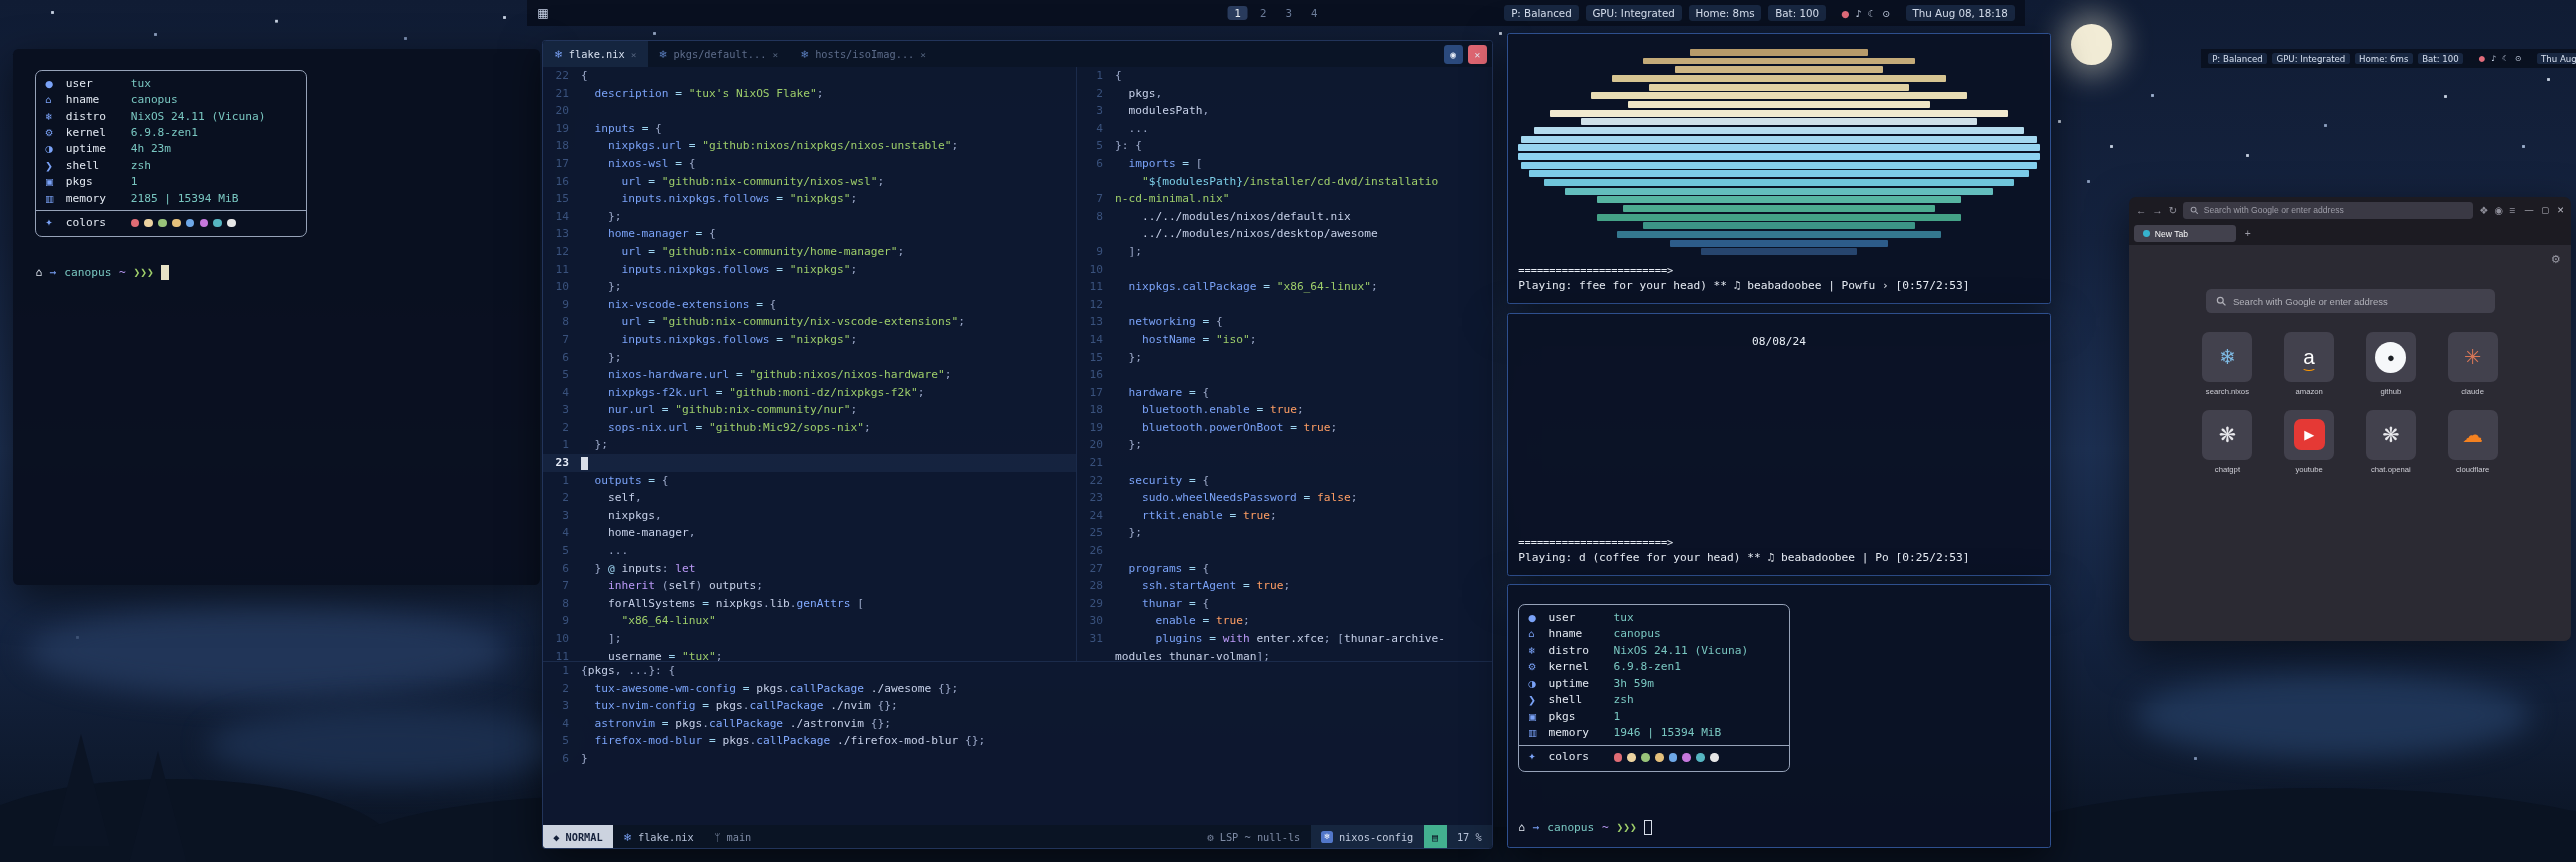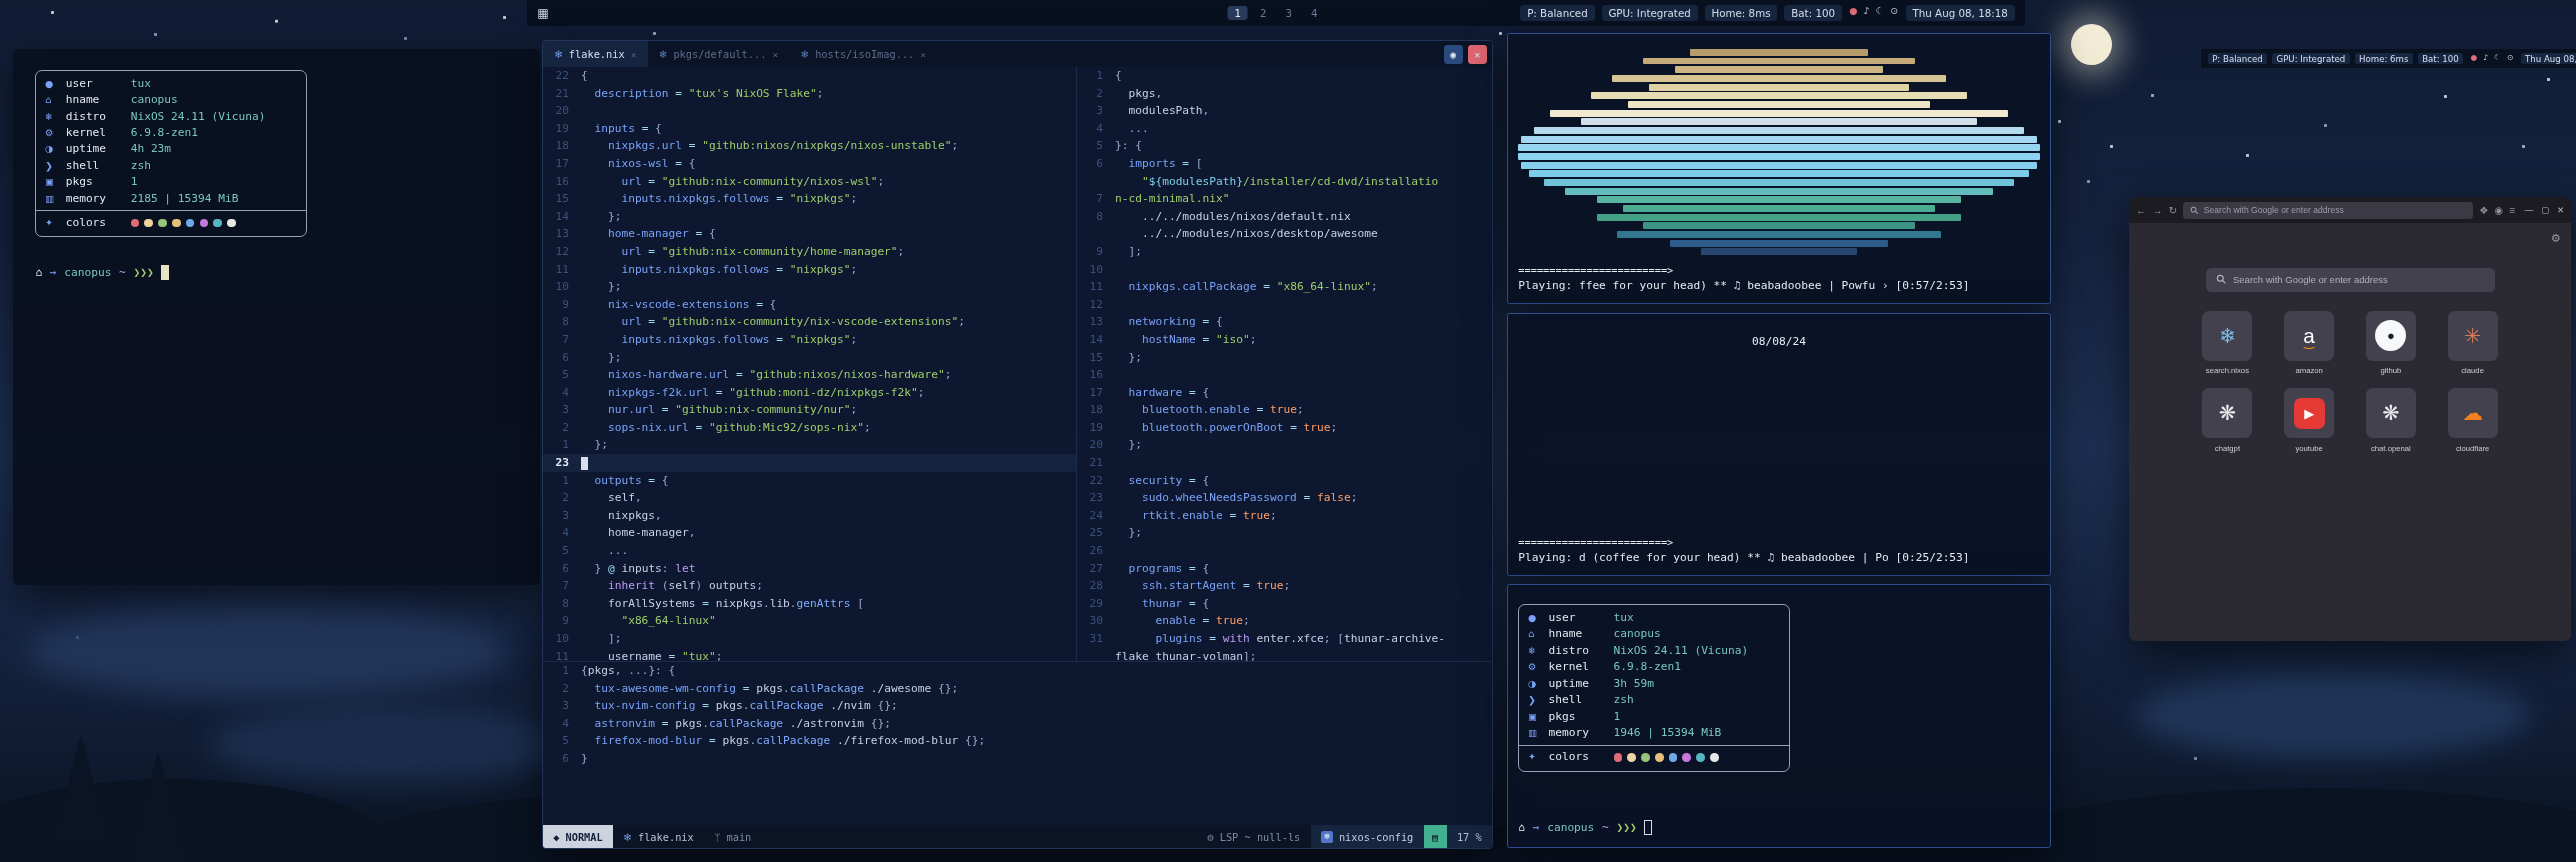--- a/index.html
+++ b/index.html
@@ -20,21 +20,21 @@
   .bump{position:absolute;background:#0a1322;border-radius:50%}
   .tree{position:absolute;width:0;height:0;border-left:29px solid transparent;border-right:29px solid transparent;border-bottom:112px solid #0b1424}
   
   .bar{position:absolute;background:rgba(9,16,30,.9);display:flex;align-items:center;color:#d7e0ef}
   #bar1{left:527px;top:0;width:1498px;height:26px;padding:0 10.3px;font-size:10.3px}
   #bar2{left:2201px;top:49px;width:375px;height:19px;padding:0 6.9px;font-size:8.6px}
   .launcher{color:#c9d4e8;font-size:12px;margin-right:8.6px}
   #ws{position:absolute;left:50%;top:0;height:100%;transform:translateX(-50%);display:flex;gap:5.2px;align-items:center}
   .ws{padding:0.9px 6.9px;border-radius:3.4px;color:#6e7e9c}
   .ws.on{background:#2a3c5e;color:#eef2f8}
-  .bar-right{margin-left:auto;display:flex;align-items:flex-start;gap:4px}
+  .bar-right{margin-left:auto;display:flex;align-items:center;gap:12px}
   .chip{background:#182741;border-radius:3.4px;padding:1.7px 6.9px;white-space:nowrap}
   #bar2 .chip{padding:0.9px 4.3px;border-radius:2.6px}
   .tray{display:flex;gap:6px;align-items:center;margin:0 3.4px}
   .tico{font-size:9.5px}
   #bar2 .tico{font-size:7.7px}
   
   .win{position:absolute;box-shadow:0 13.8px 40px rgba(0,0,0,.55)}
   
   #terminal{left:13px;top:49px;width:527px;height:536px;background:rgba(9,16,31,.96);border-radius:5.2px;
     color:#d8dee9;font-family:"DejaVu Sans Mono",monospace;font-size:11.2px;padding:8.6px 22.4px;overflow:hidden}
@@ -544,21 +544,21 @@
         <div class="crow">
           <span class="ln">30</span>
           <span class="code"><span class="tk-a">      enable</span><span class="tk-o"> = </span><span class="tk-b">true</span><span class="tk-p">;</span></span>
         </div>
         <div class="crow">
           <span class="ln">31</span>
           <span class="code"><span class="tk-a">      plugins</span><span class="tk-o"> = </span><span class="tk-k">with</span><span class="tk-v"> enter.xfce</span><span class="tk-p">; [</span><span class="tk-v">thunar-archive-</span></span>
         </div>
         <div class="crow">
           <span class="ln"></span>
-          <span class="code"><span class="tk-v">flake thunar-volman</span><span class="tk-p">];</span></span>
+          <span class="code"><span class="tk-v">modules thunar-volman</span><span class="tk-p">];</span></span>
         </div>
       </div>
   </div>
   <div id="pane-pkgs">
       <div class="crow">
         <span class="ln">1</span>
         <span class="code"><span class="tk-p">{</span><span class="tk-v">pkgs</span><span class="tk-p">, ...}: {</span></span>
       </div>
       <div class="crow">
         <span class="ln">2</span>
@@ -732,20 +732,27 @@
     </div>
     <span class="ff-navic">❖</span>
     <span class="ff-navic">◉</span>
     <span class="ff-navic">≡</span>
     <div class="ff-winbtns">
       <span>—</span>
       <span>▢</span>
       <span>✕</span>
     </div>
   </div>
+  <div class="ff-tabs">
+    <div class="ff-tab">
+      <span class="fav"></span>
+      <span>New Tab</span>
+    </div>
+    <span class="ff-plus">+</span>
+  </div>
   <div class="ff-content">
     <span class="ff-gear">⚙</span>
     <div class="ff-search">
       <svg class="mag" width="10.3" height="10.3" viewBox="0 0 12 12">
           <circle cx="5" cy="5" r="3.4" fill="none" stroke="#b1b1b9" stroke-width="1.4"></circle>
           <line x1="7.6" y1="7.6" x2="11" y2="11" stroke="#b1b1b9" stroke-width="1.4"></line>
         </svg>
       <span>Search with Google or enter address</span>
     </div>
     <div id="tiles">

